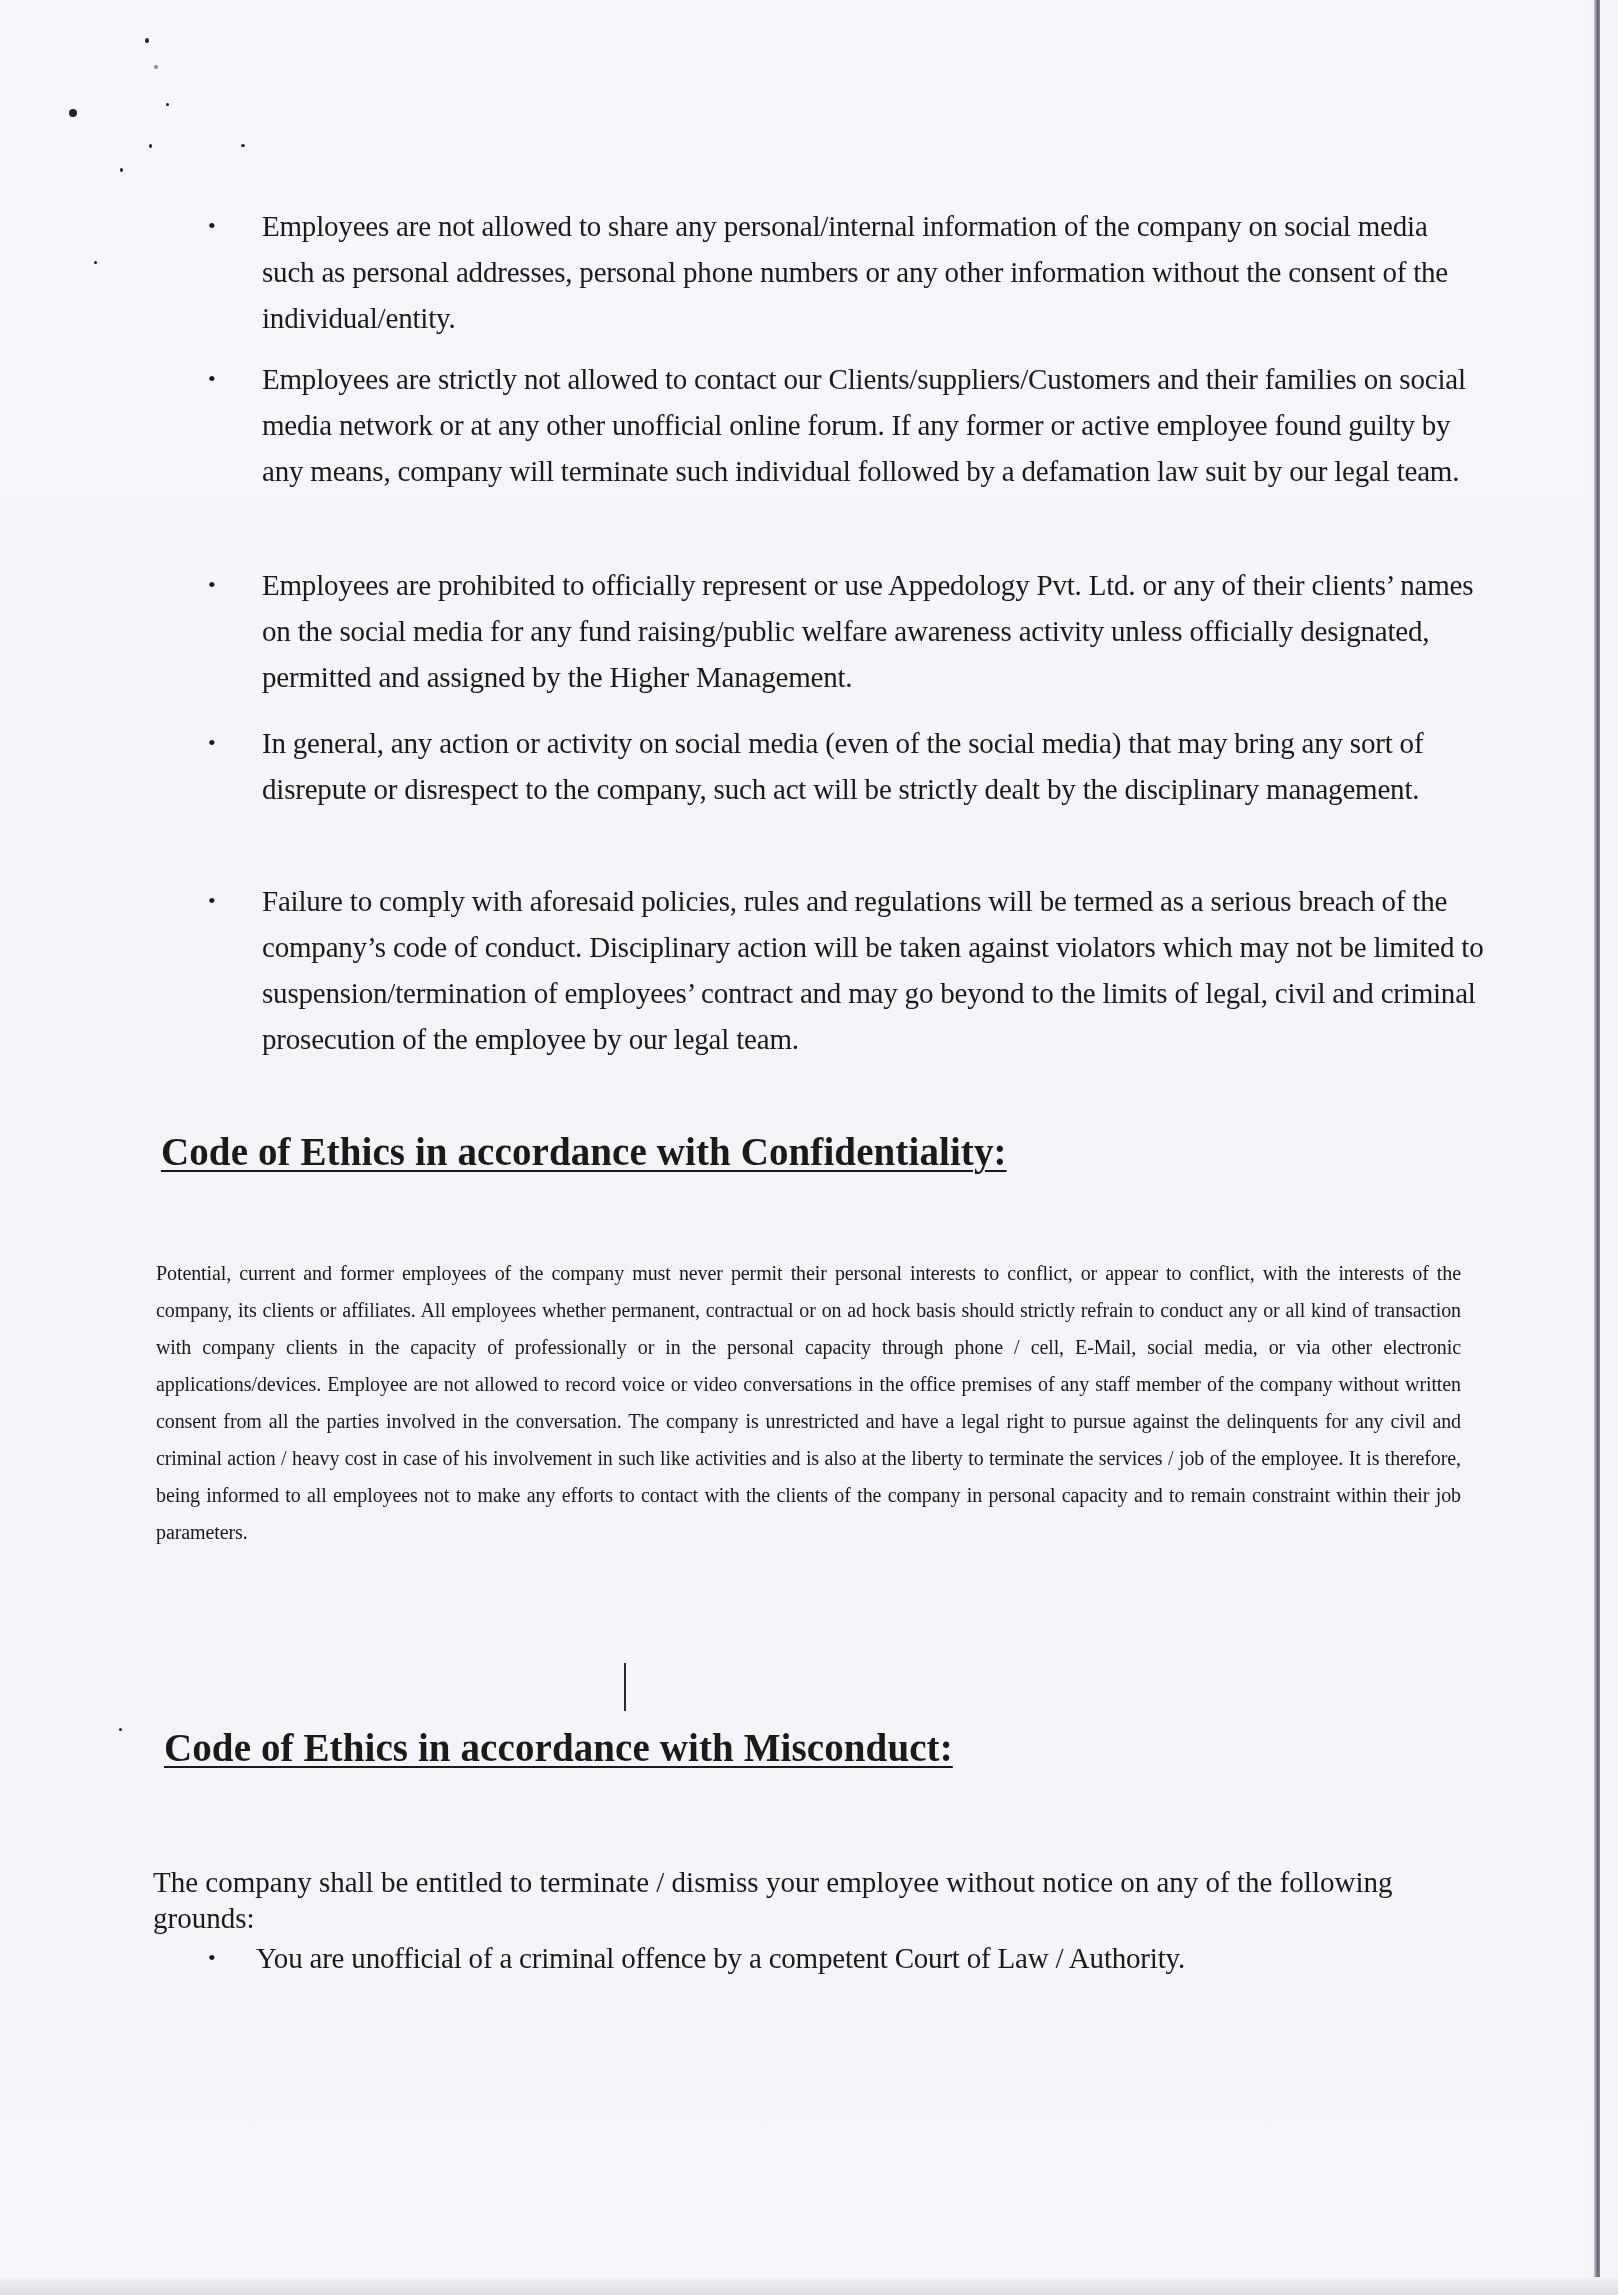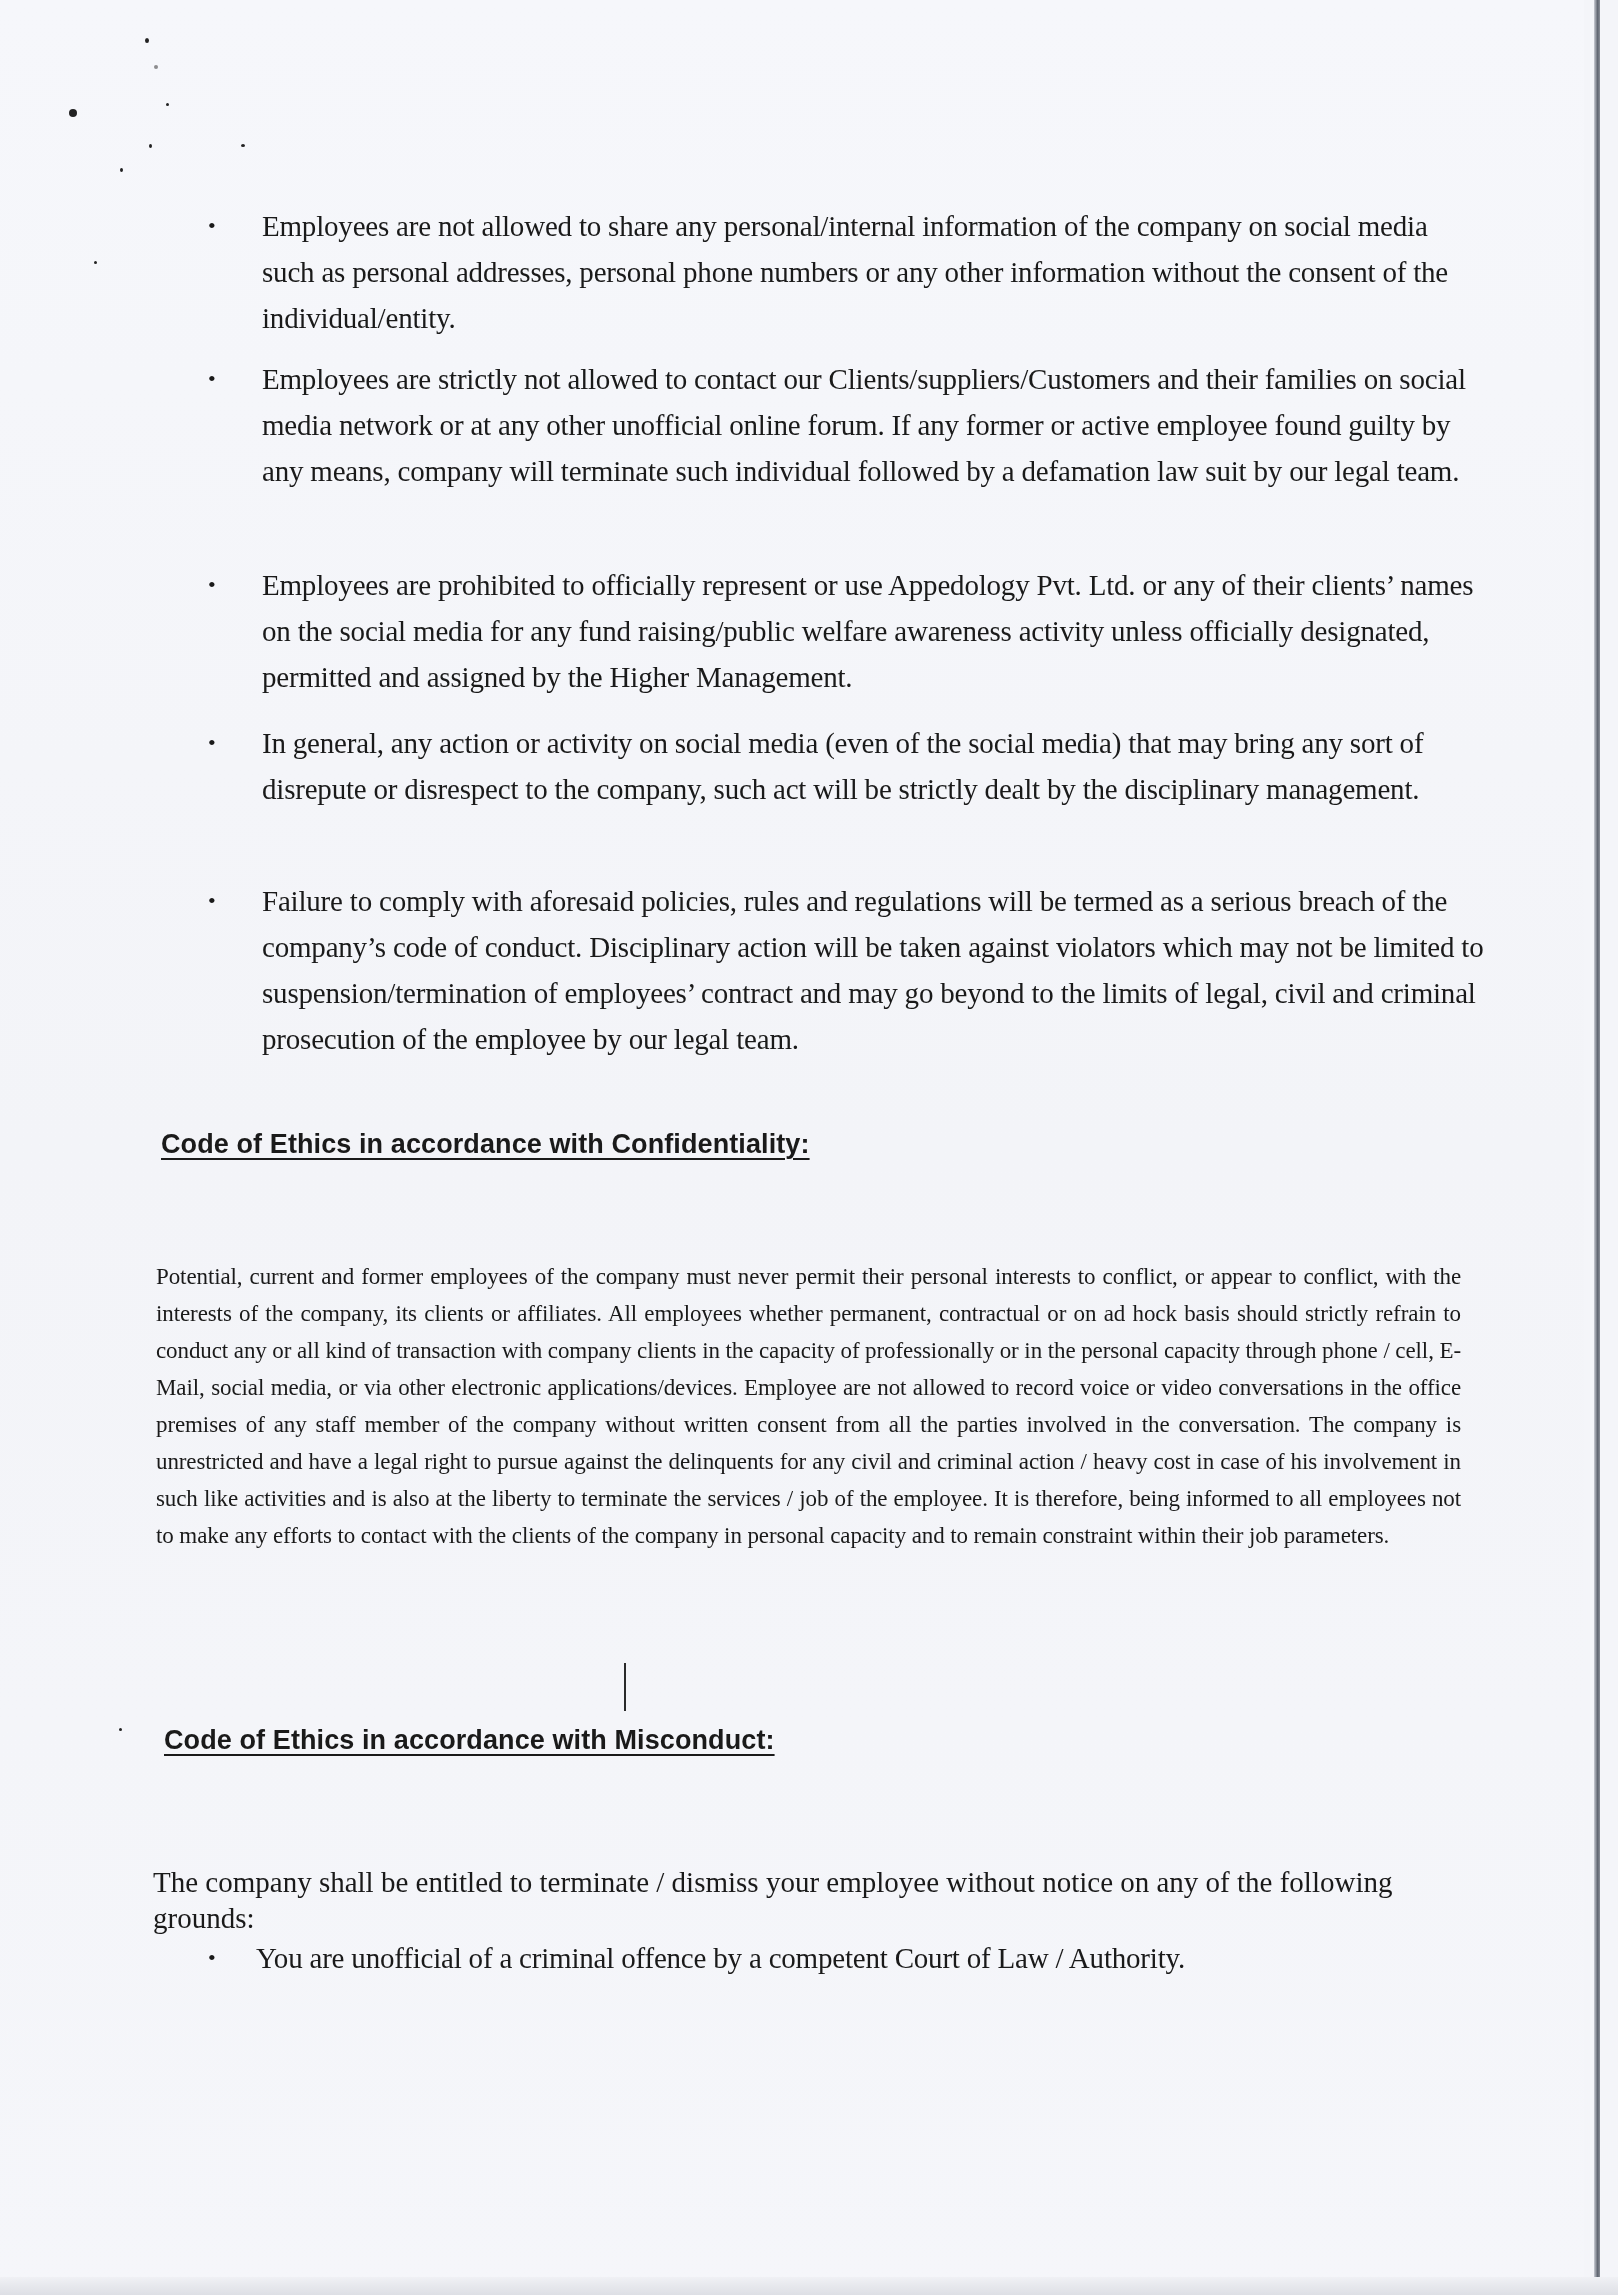--- a/index.html
+++ b/index.html
@@ -70,43 +70,43 @@
       line-height: 46px;
     }
     .bi-0 { position: absolute; top: 0; }
     .bi-1 { position: absolute; top: 153px; }
     .bi-2 { position: absolute; top: 359px; }
     .bi-3 { position: absolute; top: 517px; }
     .bi-4 { position: absolute; top: 675px; }
 
     .section-heading {
       position: absolute;
-      font-family: Liberation Sans, sans-serif;
+      font-family: Liberation Serif, serif;
       font-weight: bold;
-      font-size: 27px;
+      font-size: 39px;
       text-decoration: underline;
       text-decoration-thickness: 2px;
       text-underline-offset: 5px;
       letter-spacing: 0.1px;
     }
     .heading-confidentiality {
       left: 161px;
       top: 1129px;
     }
     .heading-misconduct {
       left: 164px;
       top: 1725px;
     }
 
     .justified-para {
       position: absolute;
       left: 156px;
       top: 1235px;
       width: 1305px;
-      font-size: 23px;
+      font-size: 20px;
       line-height: 37px;
       text-align: justify;
       text-align-last: left;
       letter-spacing: -0.1px;
     }
 
     .misconduct-intro {
       position: absolute;
       left: 153px;
       top: 1835px;

